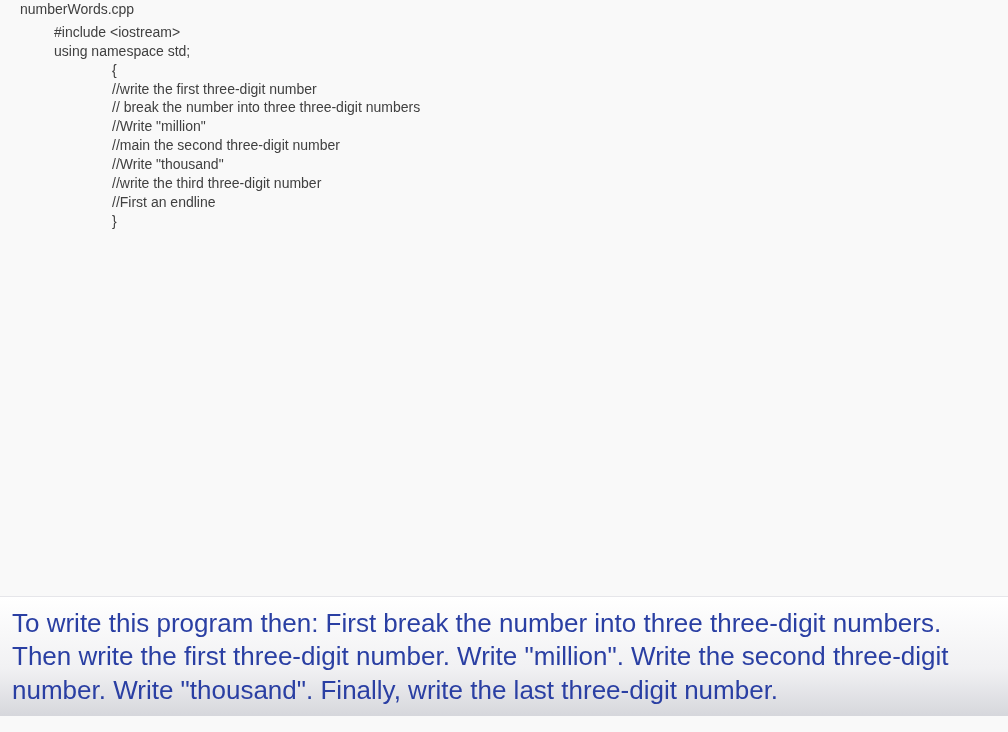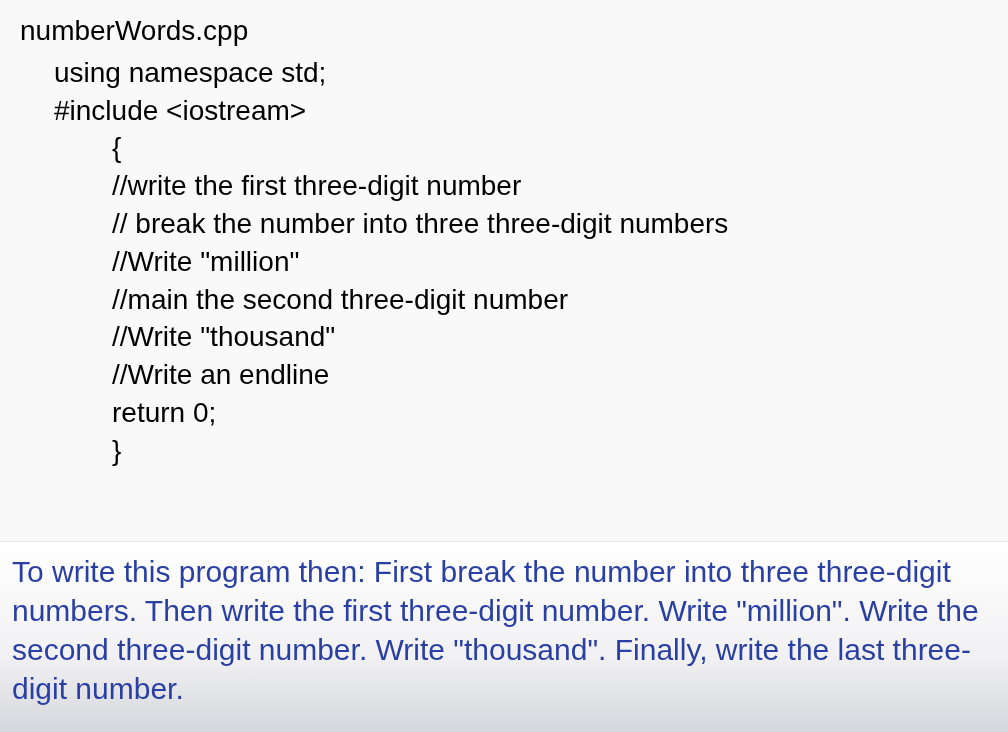--- a/index.html
+++ b/index.html
@@ -9,59 +9,59 @@
     }
     body {
       width: 1008px;
       height: 732px;
       background: #f9f9f9;
       font-family: Arial, Helvetica, sans-serif;
       position: relative;
       overflow: hidden;
     }
     .code-area {
-      padding: 12px 20px;
-      color: #000000;
-      font-size: 28px;
+      padding: 0 20px;
+      color: #404040;
+      font-size: 14px;
       line-height: 1.35;
     }
     .filename {
       font-weight: normal;
       margin-bottom: 4px;
     }
     .indent1 {
       padding-left: 34px;
     }
     .indent2 {
       padding-left: 92px;
     }
     .caption {
       position: absolute;
       left: 0;
       right: 0;
-      bottom: 0;
-      padding: 10px 12px 24px 12px;
+      bottom: 16px;
+      padding: 10px 12px 8px 12px;
       background: linear-gradient(to bottom, #ffffff 0%, #f1f1f3 60%, #d6d7dc 100%);
       color: #2a3fa3;
-      font-size: 30px;
+      font-size: 26px;
       line-height: 1.3;
       border-top: 1px solid #e6e6ea;
     }
   </style>
 </head>
 <body>
 
 <div class="code-area">
   <div class="filename">numberWords.cpp</div>
+  <div class="indent1">#include &lt;iostream&gt;</div>
   <div class="indent1">using namespace std;</div>
-  <div class="indent1">#include &lt;iostream&gt;</div>
   <div class="indent2">{</div>
   <div class="indent2">//write the first three-digit number</div>
   <div class="indent2">// break the number into three three-digit numbers</div>
   <div class="indent2">//Write "million"</div>
   <div class="indent2">//main the second three-digit number</div>
   <div class="indent2">//Write "thousand"</div>
-  <div class="indent2">//Write an endline</div>
-  <div class="indent2">return 0;</div>
+  <div class="indent2">//write the third three-digit number</div>
+  <div class="indent2">//First an endline</div>
   <div class="indent2">}</div>
 </div>
 
 <div class="caption">To write this program then:  First break the number into three three-digit numbers.  Then write the first three-digit number.  Write "million".  Write the second three-digit number.  Write "thousand".  Finally, write the last three-digit number.</div>
 
 </body></html>

